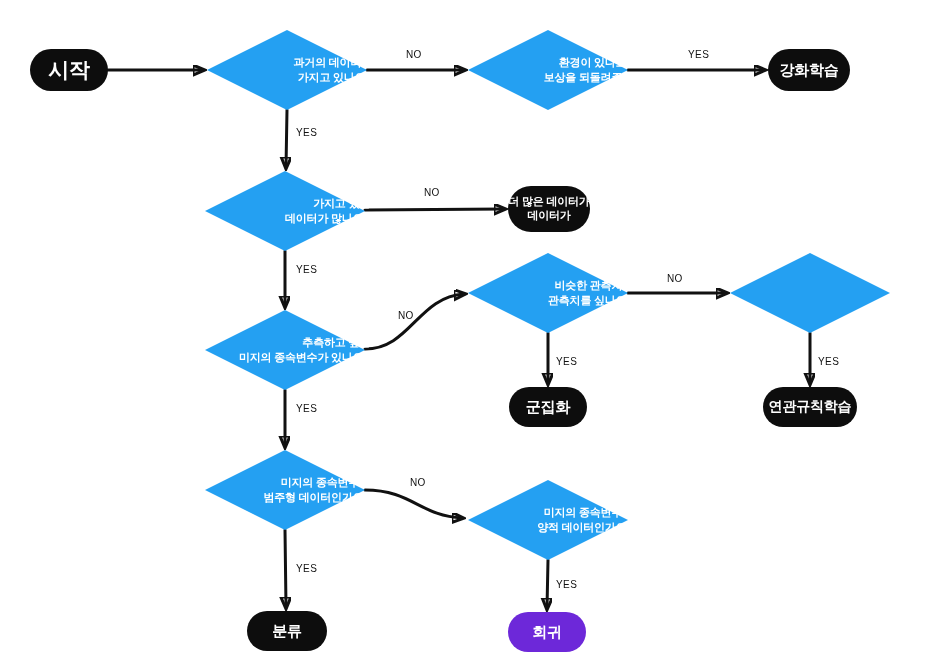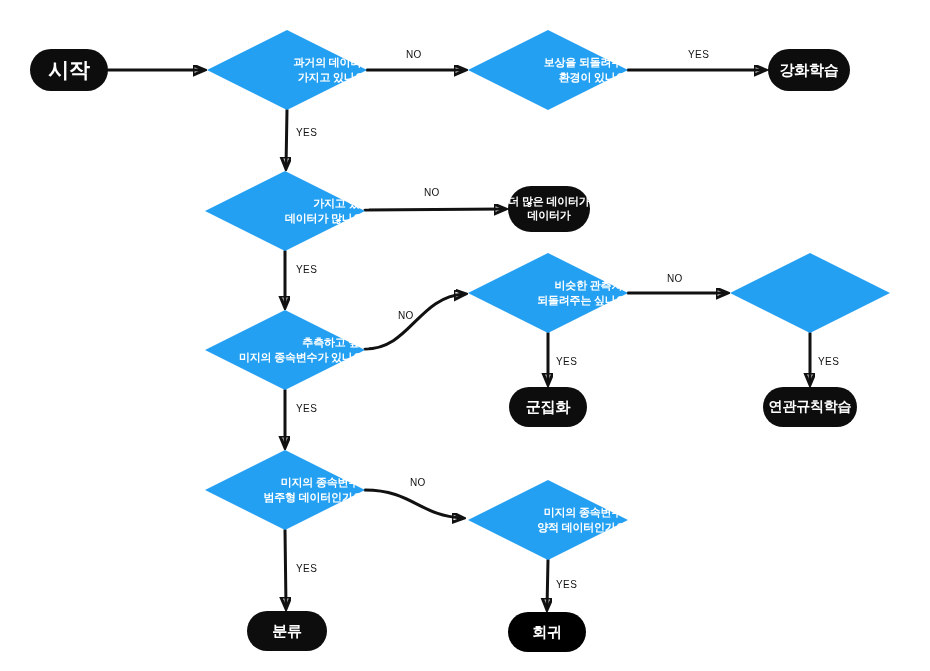--- a/index.html
+++ b/index.html
@@ -109,22 +109,22 @@
       <div>과거의 데이터를</div>
       <div>가지고 있나요?</div>
     </div>
   </div>
 
   <div class="diamond" style="left:468px;top:30px">
     <svg class="dshape" viewBox="0 0 160 80" preserveAspectRatio="none">
       <polygon points="80,0 160,40 80,80 0,40" fill="#24A0F2"></polygon>
     </svg>
     <div class="dtext">
+      <div>환경이 있나요?</div>
       <div>보상을 되돌려주는</div>
-      <div>환경이 있나요?</div>
     </div>
   </div>
 
   <div class="pill" style="left: 768px; top: 49px; width: 82px; height: 42px; font-size: 15px; background-color: rgb(13, 13, 13);">
     <span>강화학습</span>
   </div>
 
   <div class="diamond" style="left:205px;top:171px">
     <svg class="dshape" viewBox="0 0 160 80" preserveAspectRatio="none">
       <polygon points="80,0 160,40 80,80 0,40" fill="#24A0F2"></polygon>
@@ -149,21 +149,21 @@
       <div>미지의 종속변수가 있나요?</div>
     </div>
   </div>
 
   <div class="diamond" style="left:468px;top:253px">
     <svg class="dshape" viewBox="0 0 160 80" preserveAspectRatio="none">
       <polygon points="80,0 160,40 80,80 0,40" fill="#24A0F2"></polygon>
     </svg>
     <div class="dtext">
       <div>비슷한 관측치를</div>
-      <div>되돌려주는 싶나요?</div>
+      <div>관측치를 싶나요?</div>
     </div>
   </div>
 
   <div class="pill" style="left: 509px; top: 387px; width: 78px; height: 40px; font-size: 15px; background-color: rgb(13, 13, 13);">
     <span>군집화</span>
   </div>
 
   <div class="diamond" style="left:730px;top:253px">
     <svg class="dshape" viewBox="0 0 160 80" preserveAspectRatio="none">
       <polygon points="80,0 160,40 80,80 0,40" fill="#24A0F2"></polygon>
@@ -191,21 +191,21 @@
     <div class="dtext">
       <div>미지의 종속변수가</div>
       <div>양적 데이터인가요?</div>
     </div>
   </div>
 
   <div class="pill" style="left: 247px; top: 611px; width: 80px; height: 40px; font-size: 15px; background-color: rgb(13, 13, 13);">
     <span>분류</span>
   </div>
 
-  <div class="pill" style="left: 508px; top: 612px; width: 78px; height: 40px; font-size: 15px; background-color: #000000; align-items: center;">
+  <div class="pill" style="left: 508px; top: 612px; width: 78px; height: 40px; font-size: 15px; background-color: #6d28d9; align-items: center;">
     <span>회귀</span>
   </div>
 
   <div class="elabel" style="left:406px;top:49px">NO</div>
   <div class="elabel" style="left:688px;top:49px">YES</div>
   <div class="elabel" style="left:296px;top:127px">YES</div>
   <div class="elabel" style="left:424px;top:187px">NO</div>
   <div class="elabel" style="left:296px;top:264px">YES</div>
   <div class="elabel" style="left:398px;top:310px">NO</div>
   <div class="elabel" style="left:556px;top:356px">YES</div>

